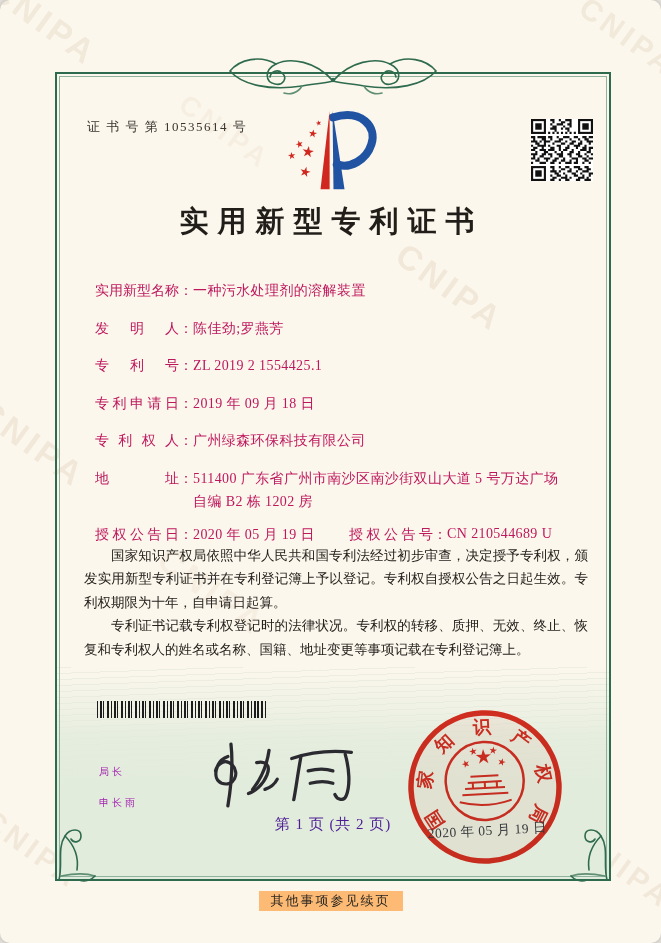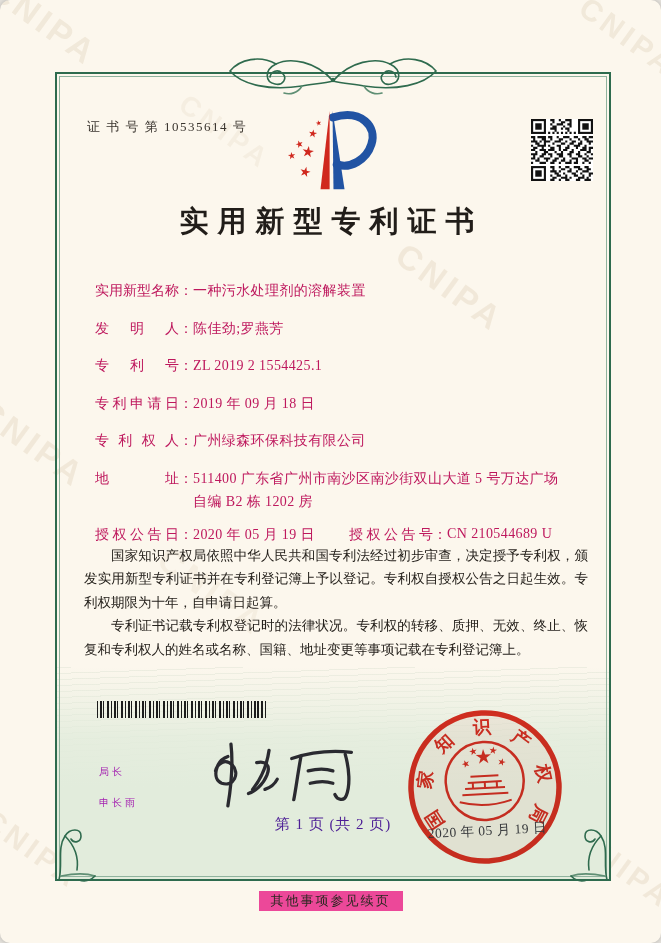--- a/index.html
+++ b/index.html
@@ -43,21 +43,21 @@
   .barcode{position:absolute;left:40px;top:627px;width:170px;height:17px;
     background:repeating-linear-gradient(90deg,#1c1c1c 0 1.5px,transparent 1.5px 3px,#1c1c1c 3px 5.5px,
       transparent 5.5px 6.5px,#1c1c1c 6.5px 7.5px,transparent 7.5px 10.5px,#1c1c1c 10.5px 12px,transparent 12px 14px);}
   .sig-block{position:absolute;left:42px;top:682px;font-family:Liberation Serif, serif;
              font-size:10px;color:#a21caf;line-height:31px;letter-spacing:3px;}
   .sig-hand{position:absolute;left:140px;top:658px;}
   .seal{position:absolute;left:338px;top:623px;transform:rotate(-3deg);mix-blend-mode:multiply;opacity:.95;}
   .pageinfo{position:absolute;left:0;right:0;top:741px;text-align:center;font-size:15px;
             letter-spacing:1px;color:#4c1d95;}
   .cont-note{position:absolute;left:50%;top:891px;transform:translateX(-50%);
-             background:#ec4899;padding:1px 12px;font-size:13px;letter-spacing:2px;color:#2c2822;}
+             background:#fdba74;padding:1px 12px;font-size:13px;letter-spacing:2px;color:#2c2822;}
 </style>
 </head>
 <body>
 
 <div class="page">
 
   <div class="wm" style="left:-18px;top:2px;">CNIPA</div>
   <div class="wm" style="left:572px;top:20px;font-size:30px;">CNIPA</div>
   <div class="wm" style="left:172px;top:116px;font-size:28px;opacity:.12;">CNIPA</div>
   <div class="wm" style="left:388px;top:268px;">CNIPA</div>

